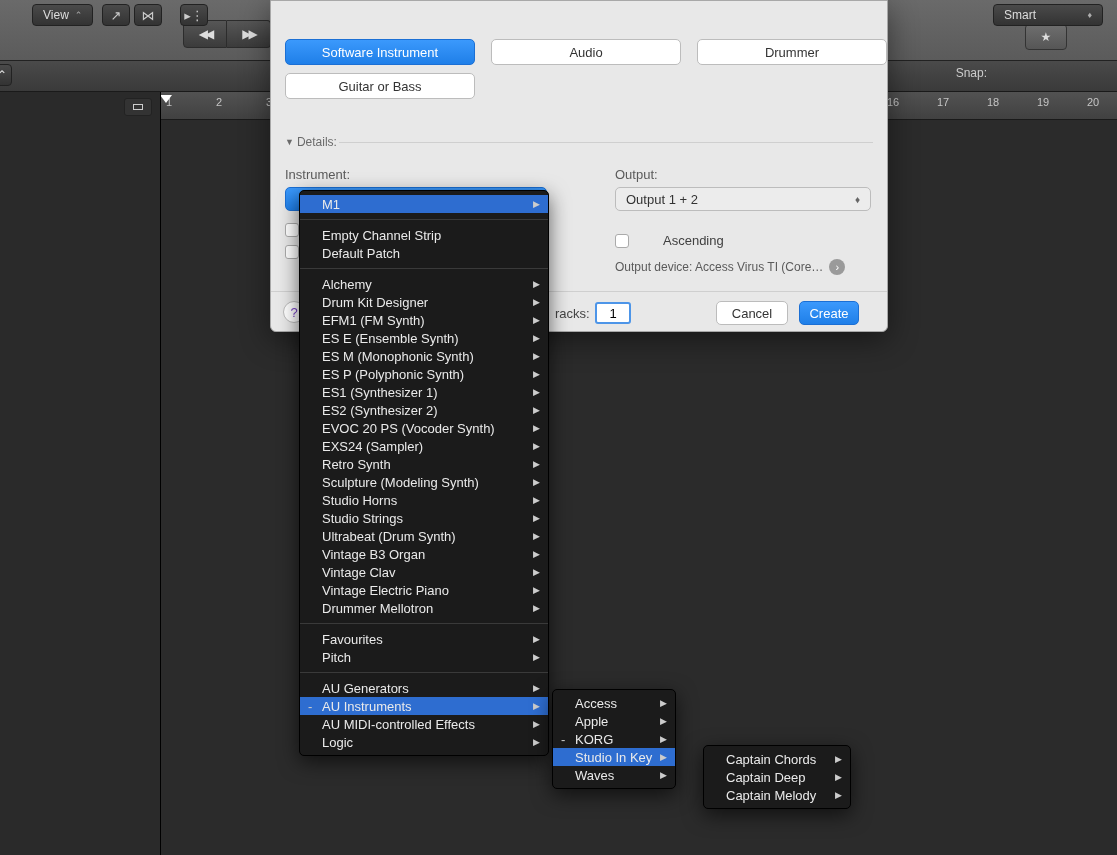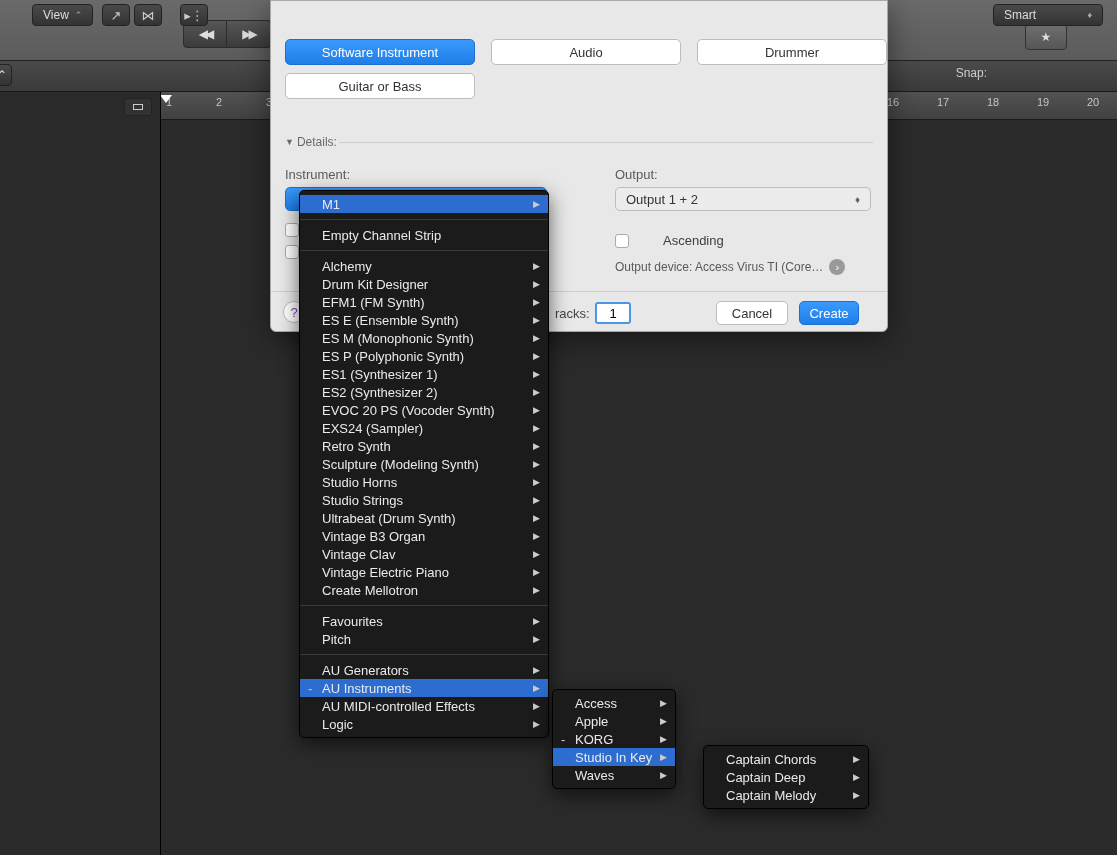--- a/index.html
+++ b/index.html
@@ -81,21 +81,21 @@
   
   .menu{ position:absolute; background:#1b1b1b; border:1px solid #000; border-radius:5px;
     box-shadow:0 6px 20px rgba(0,0,0,.6); z-index:5; padding:4px 0; font-size:13px; color:#eaeaea;}
   .menu .item{ height:18px; display:flex; align-items:center; padding:0 16px 0 22px; position:relative; white-space:nowrap;}
   .menu .item.has-sub::after{ content:"▶"; font-size:9px; position:absolute; right:8px; color:#ccc;}
   .menu .item.highlight{ background:#2e6dd0;}
   .menu .item.dash::before{ content:"-"; position:absolute; left:8px; color:#ccc;}
   .menu .sep{ height:1px; background:#3a3a3a; margin:6px 0;}
   .menu1{ left:299px; top:190px; width:250px;}
   .menu2{ left:552px; top:689px; width:124px;}
-  .menu3{ left:703px; top:745px; width:166px;}
+  .menu3{ left:703px; top:745px; width:148px;}
 
   .ext-icon{ position:absolute; right:50px; top:24px; width:42px; height:26px; background:linear-gradient(#6e6e6e,#565656); border:1px solid #333; border-radius:4px; display:flex; align-items:center; justify-content:center;}
   .ext-icon::before{content:"★"; color:#ddd; font-size:12px;}
 </style>
 </head>
 <body>
 
 <div class="top-toolbar">
   <div class="transport-group">
     <div class="transport-btn rewind"></div>
@@ -185,40 +185,41 @@
   <div class="ntracks-label">racks:</div>
   <input class="ntracks-input" value="1" style="">
   <div class="dlg-btn cancel-btn">Cancel</div>
   <div class="dlg-btn create-btn">Create</div>
 </div>
 
 <div class="menu menu1">
   <div class="item highlight has-sub">M1</div>
   <div class="sep"></div>
   <div class="item">Empty Channel Strip</div>
+  <div class="item">Default Patch</div>
   <div class="sep"></div>
   <div class="item has-sub">Alchemy</div>
   <div class="item has-sub">Drum Kit Designer</div>
   <div class="item has-sub">EFM1  (FM Synth)</div>
   <div class="item has-sub">ES E  (Ensemble Synth)</div>
   <div class="item has-sub">ES M  (Monophonic Synth)</div>
   <div class="item has-sub">ES P  (Polyphonic Synth)</div>
   <div class="item has-sub">ES1  (Synthesizer 1)</div>
   <div class="item has-sub">ES2  (Synthesizer 2)</div>
   <div class="item has-sub">EVOC 20 PS  (Vocoder Synth)</div>
   <div class="item has-sub">EXS24  (Sampler)</div>
   <div class="item has-sub">Retro Synth</div>
   <div class="item has-sub">Sculpture  (Modeling Synth)</div>
   <div class="item has-sub">Studio Horns</div>
   <div class="item has-sub">Studio Strings</div>
   <div class="item has-sub">Ultrabeat  (Drum Synth)</div>
   <div class="item has-sub">Vintage B3 Organ</div>
   <div class="item has-sub">Vintage Clav</div>
   <div class="item has-sub">Vintage Electric Piano</div>
-  <div class="item has-sub">Create Mellotron</div>
+  <div class="item has-sub">Drummer Mellotron</div>
   <div class="sep"></div>
   <div class="item has-sub">Favourites</div>
   <div class="item has-sub">Pitch</div>
   <div class="sep"></div>
   <div class="item has-sub">AU Generators</div>
   <div class="item has-sub highlight dash">AU Instruments</div>
   <div class="item has-sub">AU MIDI-controlled Effects</div>
   <div class="item has-sub">Logic</div>
 </div>
 

